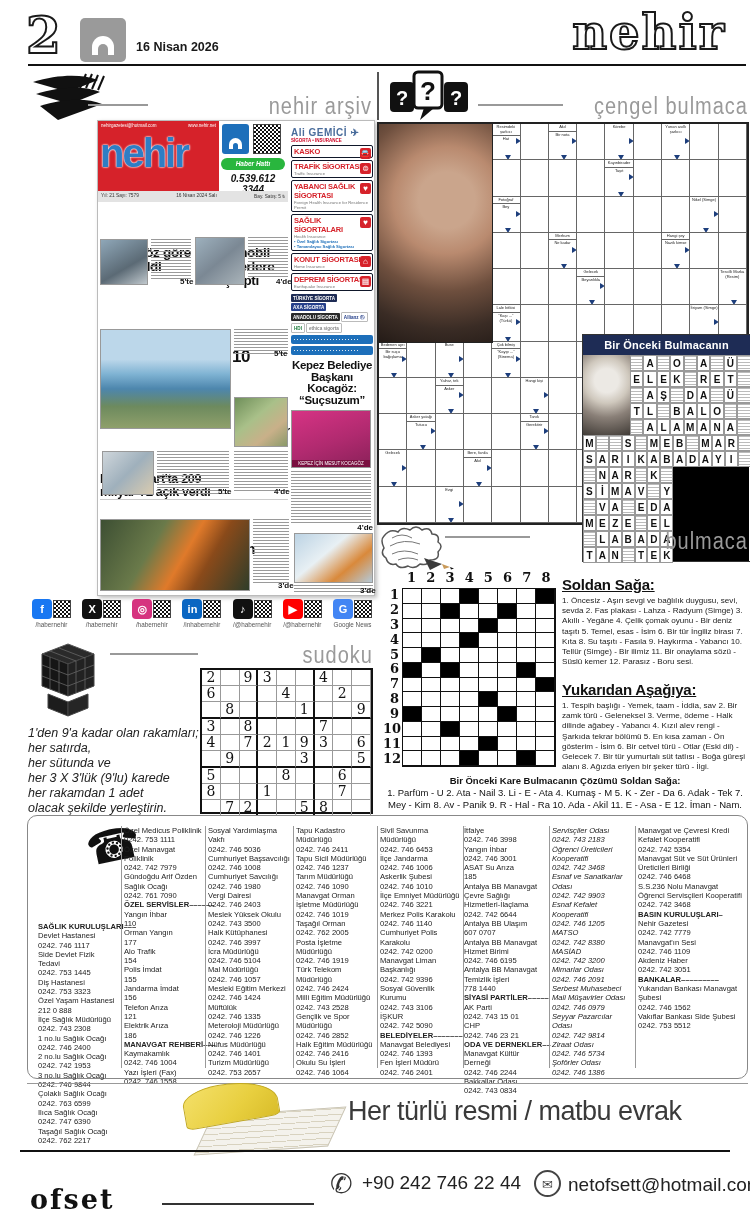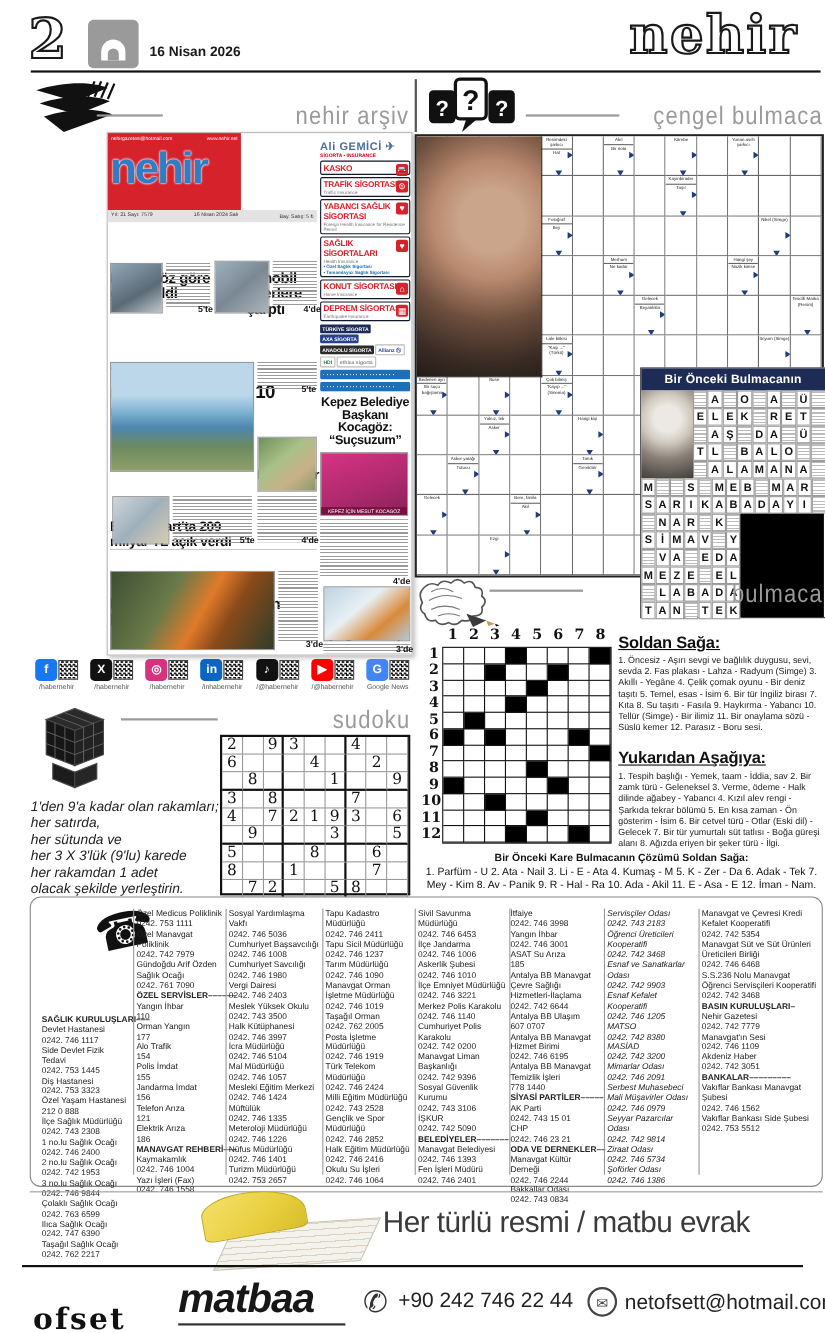--- a/index.html
+++ b/index.html
@@ -193,20 +193,29 @@
 
   <div class="abs" id="mini">
     <div class="abs" id="mp-red">
       <div class="strip">
         <span>nehirgazetesi@hotmail.com</span>
       </div>
       <div class="strip" style="top:2px;justify-content:flex-end">
         <span>www.nehir.net</span>
       </div>
       <div id="mp-masthead">nehir</div>
+    </div>
+    <div class="abs" id="mp-panel">
+      <div class="abs" id="mp-bluebox">
+        <div class="arch"></div>
+          <div class="arch-in"></div>
+      </div>
+      <div class="abs qr" id="mp-qr"></div>
+      <div class="abs" id="mp-wa">Haber Hattı</div>
+      <div class="abs" id="mp-num">0.539.612 3344</div>
     </div>
     <div class="abs" id="mp-meta">
       <span>Yıl: 21 Sayı: 7579</span>
       <span>16 Nisan 2024 Salı</span>
       <span>Bay. Satış: 5 ₺</span>
     </div>
 
     <div class="abs headline" style="left:2px;top:85px;width:92px;font-size:13.5px">Kaza, göz göre göre geldi</div>
     <div class="abs photo" style="left:2px;top:118px;width:48px;height:46px;background:linear-gradient(150deg,#8fa7b8,#5b6a75 60%,#c0c8cd)"></div>
     <div class="abs lines" style="left:53px;top:118px;width:40px;height:40px"></div>
@@ -1204,36 +1213,35 @@
           <div>S.S.236 Nolu Manavgat Öğrenci Servisçileri Kooperatifi</div>
           <div>0242. 742 3468</div>
           <div class="dir-h">BASIN KURULUŞLARI–</div>
           <div>Nehir Gazetesi</div>
           <div>0242. 742 7779</div>
           <div>Manavgat'ın Sesi</div>
           <div>0242. 746 1109</div>
           <div>Akdeniz Haber</div>
           <div>0242. 742 3051</div>
           <div class="dir-h">BANKALAR–––––––––</div>
-          <div>Vakıflar Bankası Manavgat Şubesi</div>
+          <div>Yukarıdan Bankası Manavgat Şubesi</div>
           <div>0242. 746 1562</div>
           <div>Vakıflar Bankası Side Şubesi</div>
           <div>0242. 753 5512</div>
         </div>
       </div>
   </div>
   <div class="abs" id="dir-underline"></div>
 
   <div class="abs" id="book">
     <div class="pad"></div>
       <div class="cover"></div>
   </div>
   <div class="abs" id="ad-tagline">Her türlü resmi / matbu evrak</div>
   <div class="abs" id="ad-rule"></div>
   <div class="abs" id="logo-ofset">ofset</div>
-  <div class="abs" id="logo-matbaa">matbaa</div>
   <div class="abs" id="logo-underline"></div>
   <div class="abs" id="ad-phone-icon">✆</div>
   <div class="abs" id="ad-phone">+90 242 746 22 44</div>
   <div class="abs" id="ad-mail-circle">✉</div>
   <div class="abs" id="ad-mail">netofsett@hotmail.com</div>
 
 </div>
 
 </body></html>

